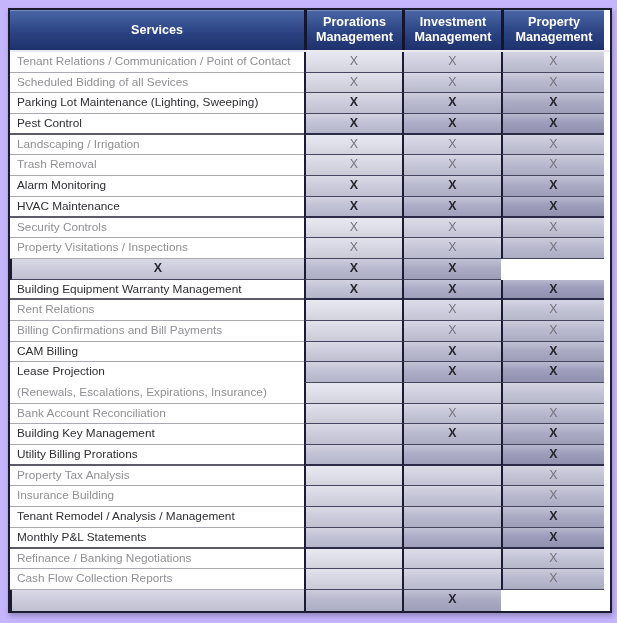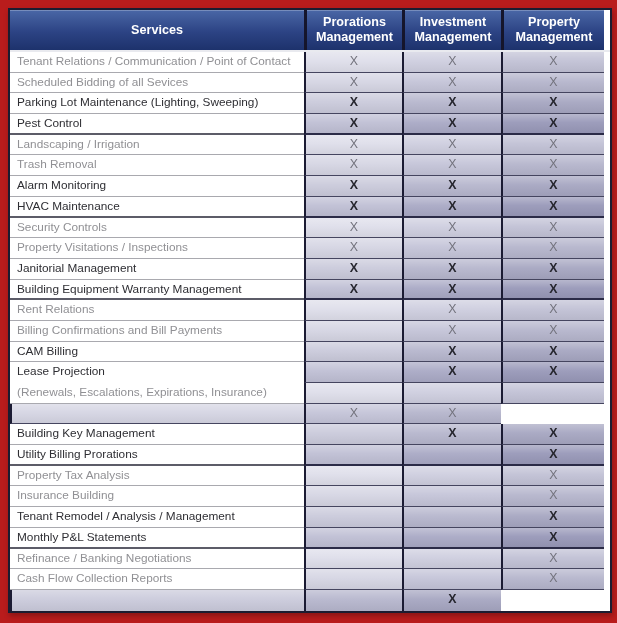--- a/index.html
+++ b/index.html
@@ -5,21 +5,21 @@
   html, body {
     margin: 0;
     padding: 0;
     background: #f3f3f4;
     font-family: "Liberation Sans", sans-serif;
   }
   .page {
     width: 617px;
     height: 623px;
     position: relative;
-    background: #b91c1c;
+    background: #c4b5fd;
   }
   .svc-table {
     position: absolute;
     left: 8px;
     top: 8px;
     width: 604px;
     box-sizing: border-box;
     border: 2px solid #1c1c30;
     background: #ffffff;
     box-shadow: 1px 3px 5px rgba(0,0,0,0.25);
@@ -159,21 +159,20 @@
           <div class="cell mark-cell" style="background-color: rgb(206, 206, 223);"><span class="mark-gray">X</span></div>
           <div class="cell mark-cell" style="background-color: rgb(193, 193, 213);"><span class="mark-gray">X</span></div>
         </div>
         <div class="t-row tone-gray">
           <div class="cell svc-cell">Property Visitations / Inspections</div>
           <div class="cell mark-cell" style="background-color: rgb(213, 213, 227);"><span class="mark-gray">X</span></div>
           <div class="cell mark-cell" style="background-color: rgb(196, 196, 216);"><span class="mark-gray">X</span></div>
           <div class="cell mark-cell" style="background-color: rgb(181, 181, 204);"><span class="mark-gray">X</span></div>
         </div>
         <div class="t-row tone-black">
-          <div class="cell svc-cell">Janitorial Management</div>
           <div class="cell mark-cell" style="background-color: rgb(202, 202, 219);"><span class="mark-black">X</span></div>
           <div class="cell mark-cell" style="background-color: rgb(182, 182, 205);"><span class="mark-black">X</span></div>
           <div class="cell mark-cell" style="background-color: rgb(166, 166, 193);"><span class="mark-black">X</span></div>
         </div>
         <div class="t-row tone-black thick">
           <div class="cell svc-cell">Building Equipment Warranty Management</div>
           <div class="cell mark-cell" style="background-color: rgb(191, 191, 212);"><span class="mark-black">X</span></div>
           <div class="cell mark-cell" style="background-color: rgb(169, 169, 197);"><span class="mark-black">X</span></div>
           <div class="cell mark-cell" style="background-color: rgb(152, 152, 184);"><span class="mark-black">X</span></div>
         </div>
@@ -201,20 +200,21 @@
           <div class="cell mark-cell" style="background-color: rgb(169, 169, 197);"><span class="mark-black">X</span></div>
           <div class="cell mark-cell" style="background-color: rgb(152, 152, 184);"><span class="mark-black">X</span></div>
         </div>
         <div class="t-row tone-gray">
           <div class="cell svc-cell">(Renewals, Escalations, Expirations, Insurance)</div>
           <div class="cell mark-cell" style="background-color: rgb(222, 222, 234);"></div>
           <div class="cell mark-cell" style="background-color: rgb(206, 206, 223);"></div>
           <div class="cell mark-cell" style="background-color: rgb(193, 193, 213);"></div>
         </div>
         <div class="t-row tone-gray">
+          <div class="cell svc-cell">Bank Account Reconciliation</div>
           <div class="cell mark-cell" style="background-color: rgb(213, 213, 227);"></div>
           <div class="cell mark-cell" style="background-color: rgb(196, 196, 216);"><span class="mark-gray">X</span></div>
           <div class="cell mark-cell" style="background-color: rgb(181, 181, 204);"><span class="mark-gray">X</span></div>
         </div>
         <div class="t-row tone-black">
           <div class="cell svc-cell">Building Key Management</div>
           <div class="cell mark-cell" style="background-color: rgb(202, 202, 219);"></div>
           <div class="cell mark-cell" style="background-color: rgb(182, 182, 205);"><span class="mark-black">X</span></div>
           <div class="cell mark-cell" style="background-color: rgb(166, 166, 193);"><span class="mark-black">X</span></div>
         </div>

